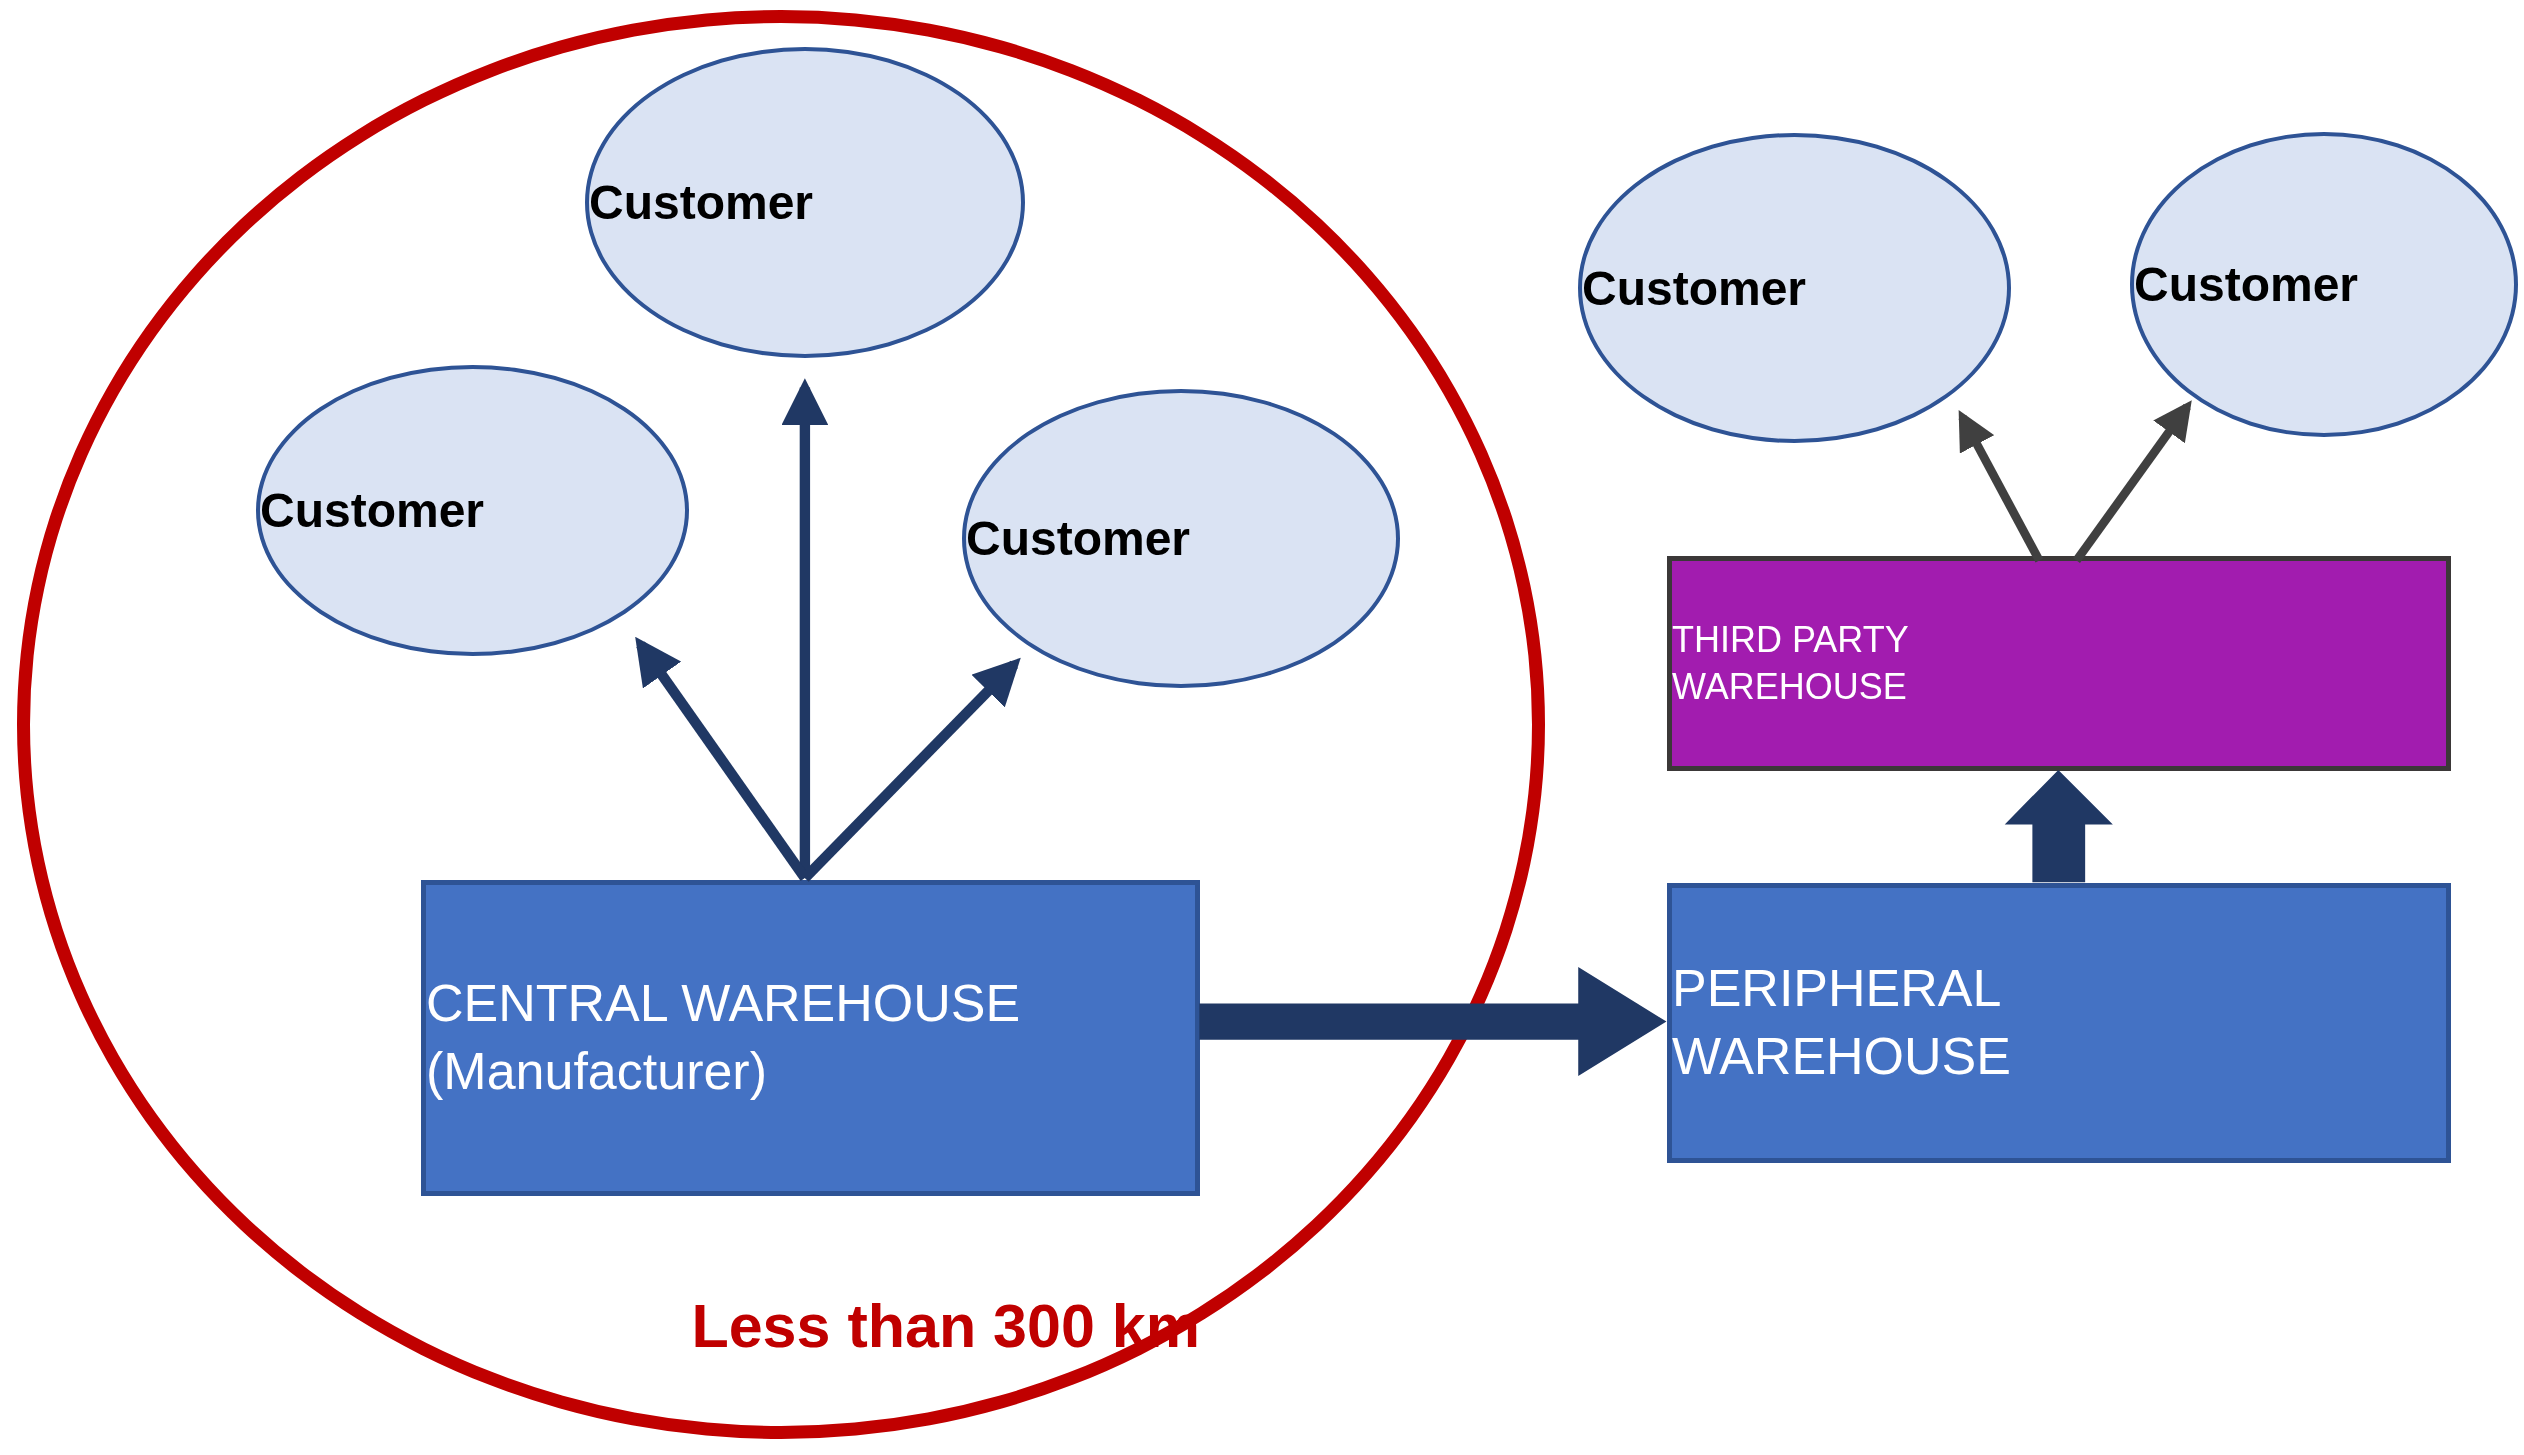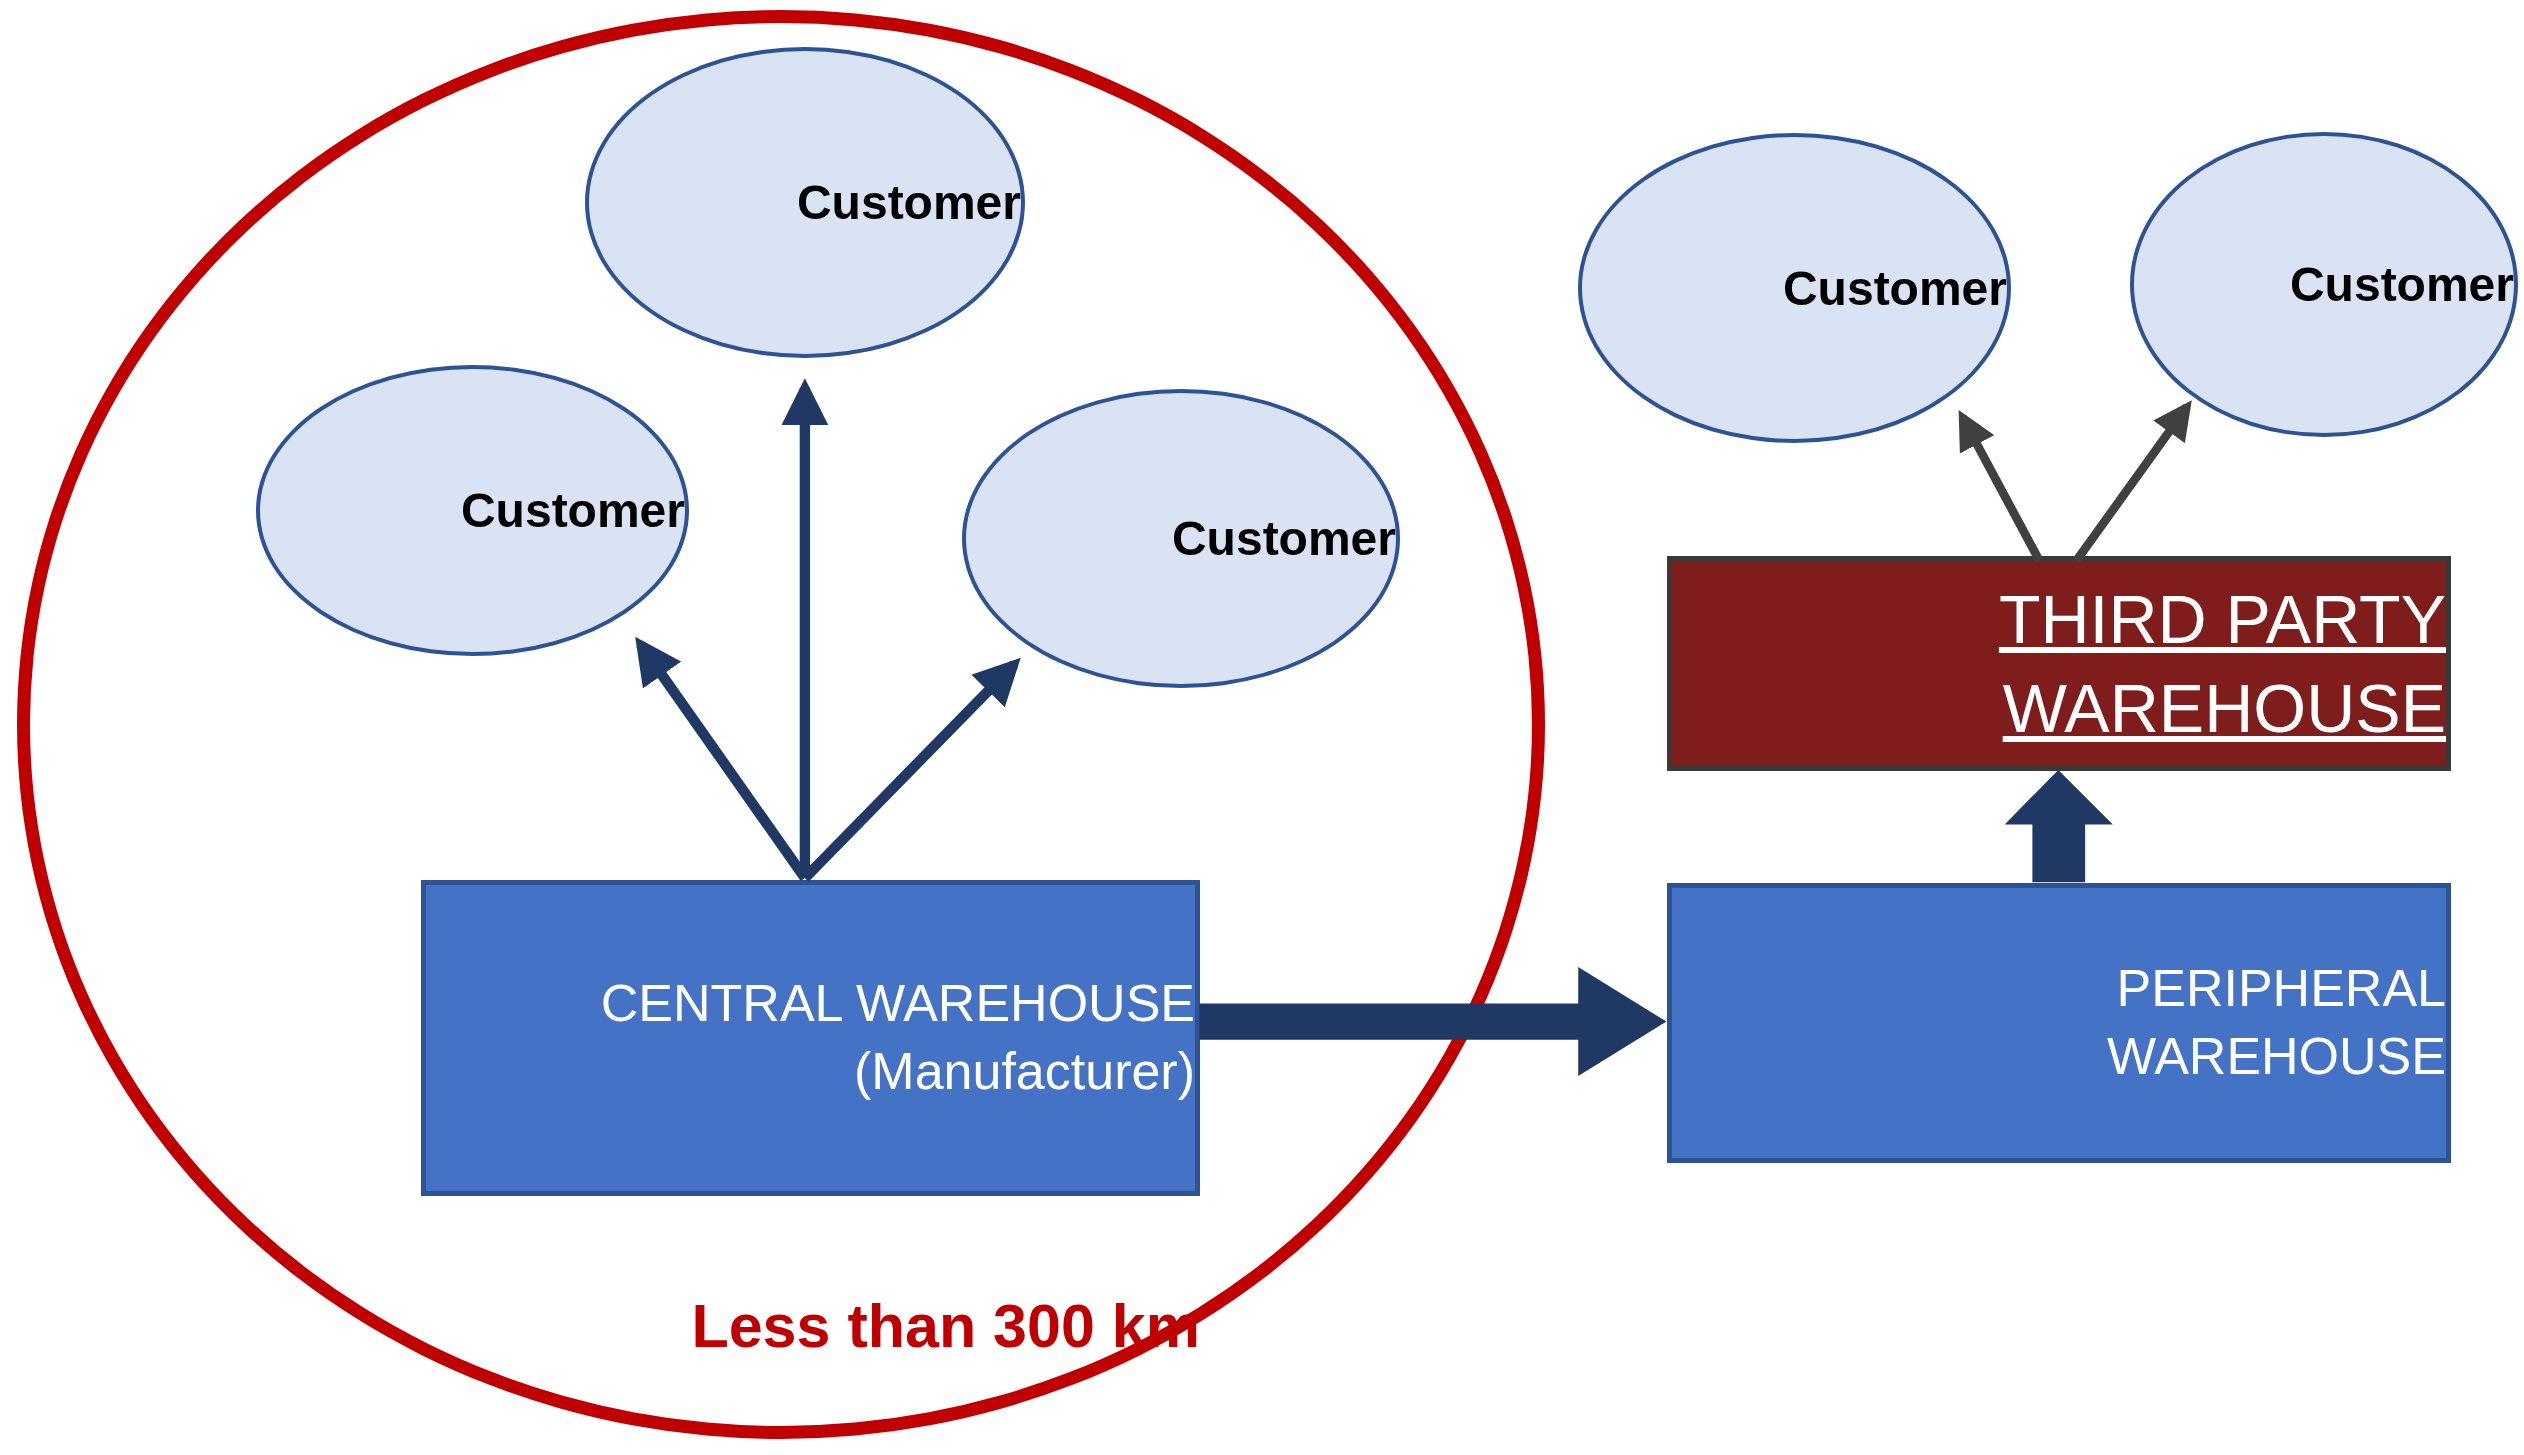--- a/index.html
+++ b/index.html
@@ -17,47 +17,46 @@
     width: 1528px; height: 1429px;
     border: 13px solid #C00000;
     border-radius: 50%;
     box-sizing: border-box;
     background: transparent;
   }
   .node {
     position: absolute;
     display: flex;
     flex-direction: column;
-    align-items: flex-end;
+    align-items: flex-start;
     justify-content: center;
     text-align: center;
     box-sizing: border-box;
   }
   .customer {
     background: #DAE3F3;
     border: 4.3px solid #2E5395;
     border-radius: 50%;
     font-weight: bold;
     font-size: 48px;
     color: #000000;
   }
   .bluebox {
     background: #4472C4;
     border: 5.2px solid #2E5395;
     color: #ffffff;
     font-size: 52px;
     line-height: 1.3;
   }
   .graybox {
-    background: #7f1d1d;
+    background: #a21caf;
     border: 5.2px solid #3B3838;
     color: #ffffff;
-    font-size: 68px;
+    font-size: 36px;
     line-height: 1.3;
-    text-decoration: underline;
   }
   .caption {
     position: absolute;
     width: 779px;
     color: #C00000;
     font-weight: bold;
     font-size: 61px;
     text-align: right;
   }
   svg.arrows {

